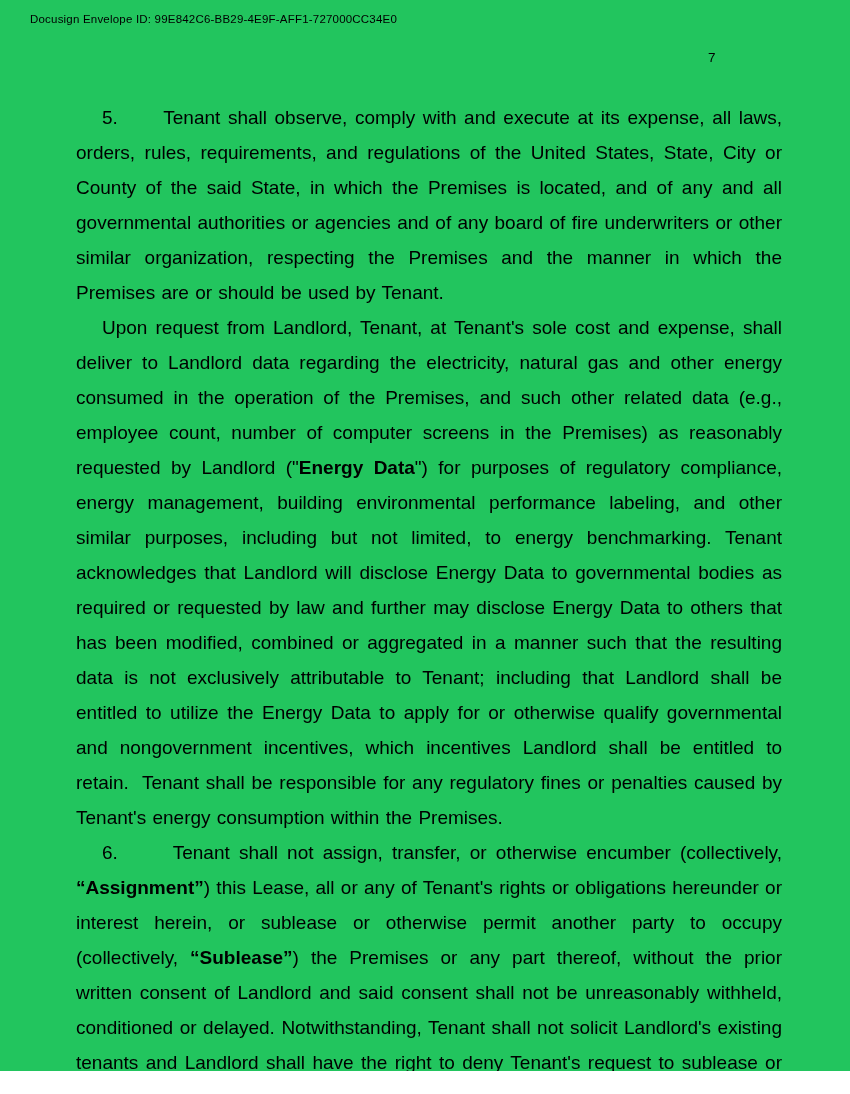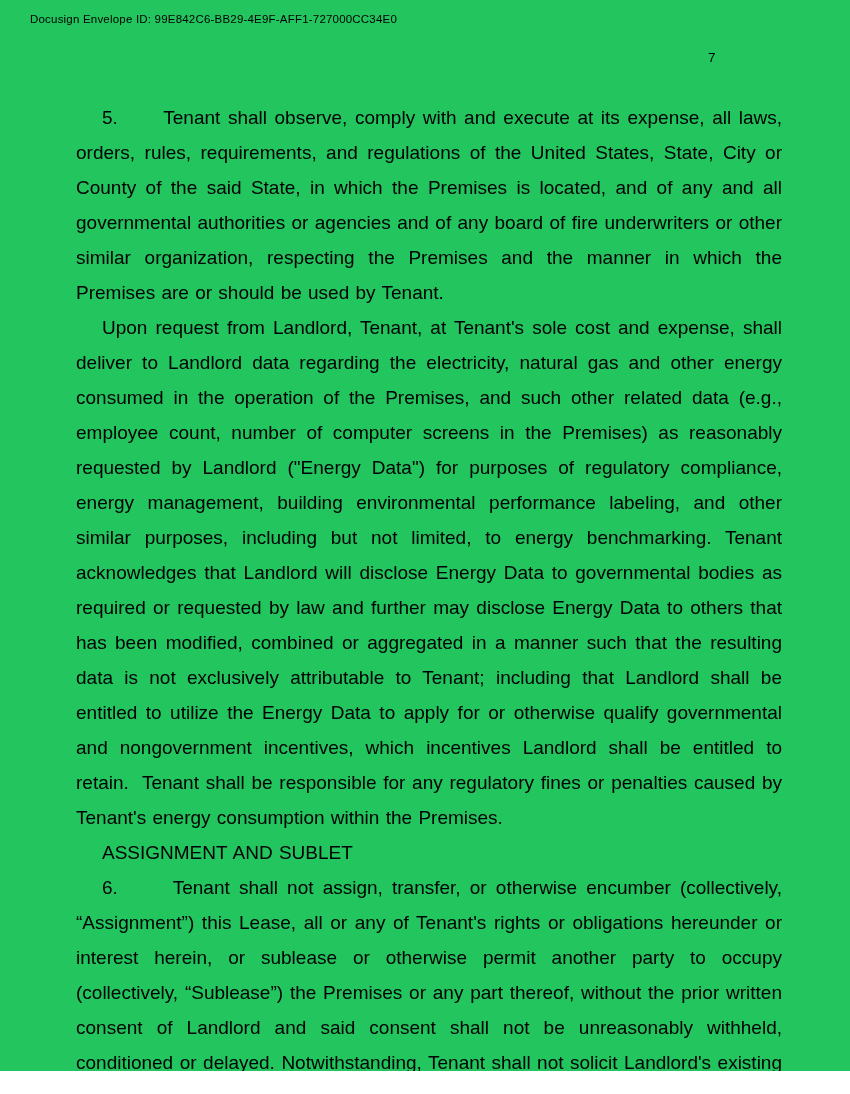--- a/index.html
+++ b/index.html
@@ -41,35 +41,34 @@
     text-align: justify;
     word-spacing: 1px;
   }
   .para {
     margin: 0;
     padding: 0;
     text-indent: 26px;
   }
   .para span { white-space: pre-wrap; }
   .b {
-    font-weight: normal;
+    font-weight: bold;
   }
 </style>
 </head>
 <body>
 
 <div class="page">
 
   <div class="envelope-id">Docusign Envelope ID: 99E842C6-BB29-4E9F-AFF1-727000CC34E0</div>
 
   <div class="page-number">7</div>
 
   <div class="content">
     <p class="para"><span>5.&nbsp;&nbsp;&nbsp;&nbsp;&nbsp;&nbsp;Tenant shall observe, comply with and execute at its expense, all laws, orders, rules, requirements, and regulations of the United States, State, City or County of the said State, in which the Premises is located, and of any and all governmental authorities or agencies and of any board of fire underwriters or other similar organization, respecting the Premises and the manner in which the Premises are or should be used by Tenant.</span></p>
 
     <p class="para"><span>Upon request from Landlord, Tenant, at Tenant's sole cost and expense, shall deliver to Landlord data regarding the electricity, natural gas and other energy consumed in the operation of the Premises, and such other related data (e.g., employee count, number of computer screens in the Premises) as reasonably requested by Landlord ("</span><span class="b">Energy Data</span><span>") for purposes of regulatory compliance, energy management, building environmental performance labeling, and other similar purposes, including but not limited, to energy benchmarking. Tenant acknowledges that Landlord will disclose Energy Data to governmental bodies as required or requested by law and further may disclose Energy Data to others that has been modified, combined or aggregated in a manner such that the resulting data is not exclusively attributable to Tenant; including that Landlord shall be entitled to utilize the Energy Data to apply for or otherwise qualify governmental and nongovernment incentives, which incentives Landlord shall be entitled to retain.&nbsp; Tenant shall be responsible for any regulatory fines or penalties caused by Tenant's energy consumption within the Premises.</span></p>
 
-    <p class="para"><span class="b">ASSIGNMENT AND SUBLET</span></p>
 
     <p class="para"><span>6.&nbsp;&nbsp;&nbsp;&nbsp;&nbsp;&nbsp;Tenant shall not assign, transfer, or otherwise encumber (collectively, </span><span class="b">“Assignment”</span><span>) this Lease, all or any of Tenant's rights or obligations hereunder or interest herein, or sublease or otherwise permit another party to occupy (collectively, </span><span class="b">“Sublease”</span><span>) the Premises or any part thereof, without the prior written consent of Landlord and said consent shall not be unreasonably withheld, conditioned or delayed. Notwithstanding, Tenant shall not solicit Landlord's existing tenants and Landlord shall have the right to deny Tenant's request to sublease or assign the Lease to any of Landlord's existing tenants. If Landlord consents to such assignment or sublease, Tenant shall not be relieved from any liability</span></p>
   </div>
 
 </div>
 
 </body></html>

